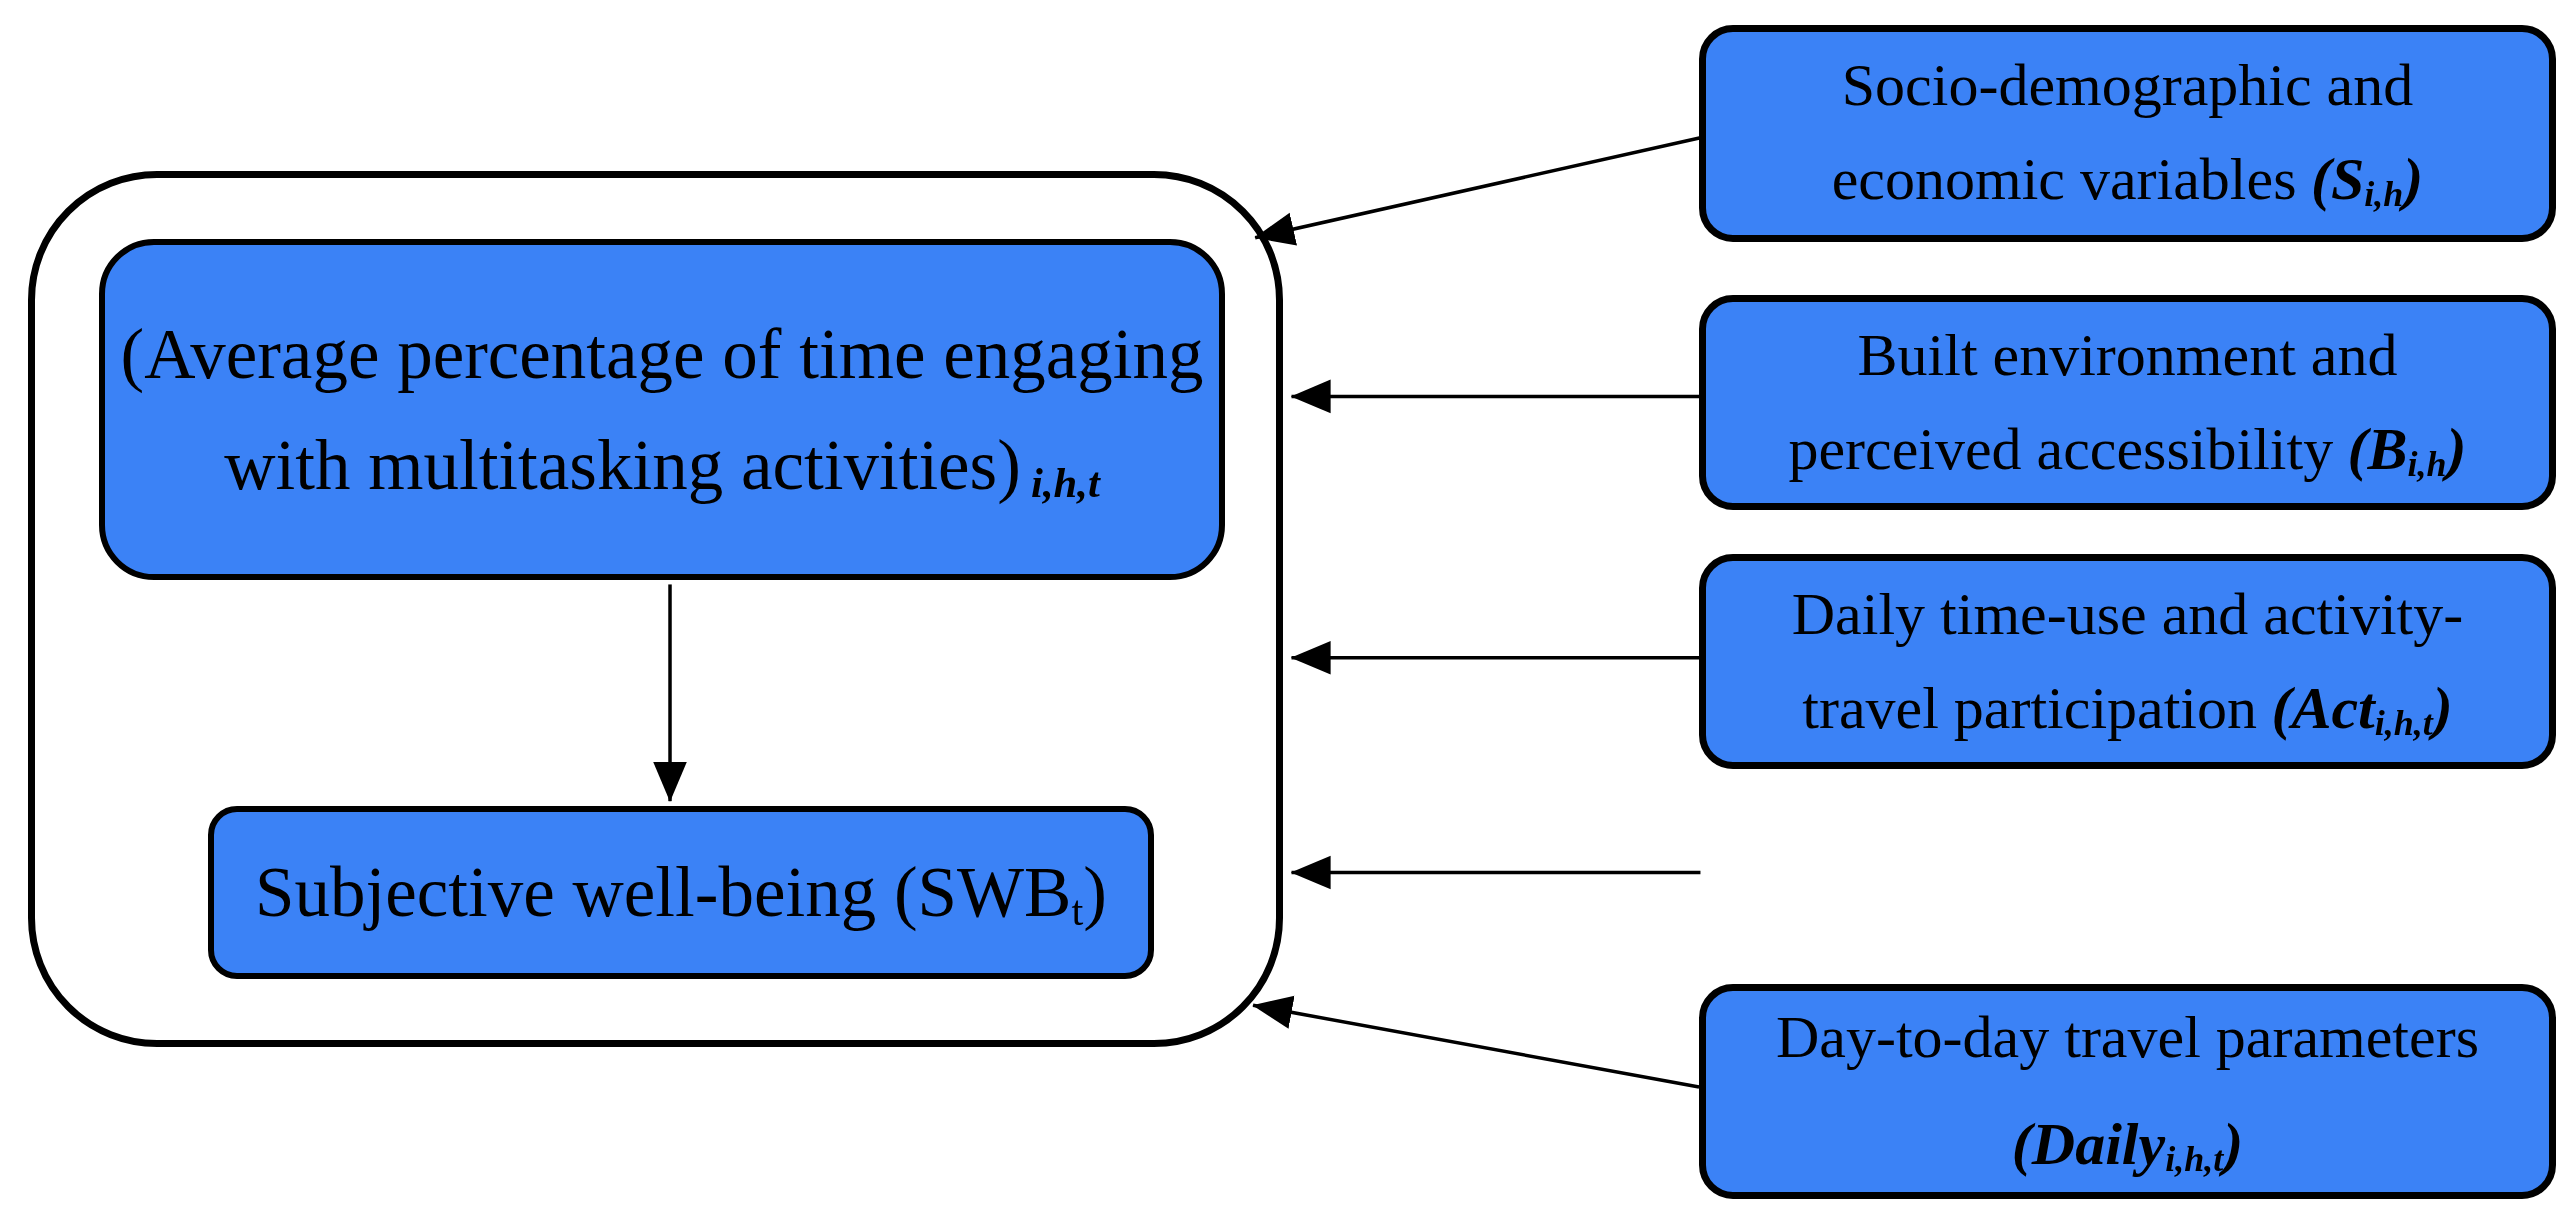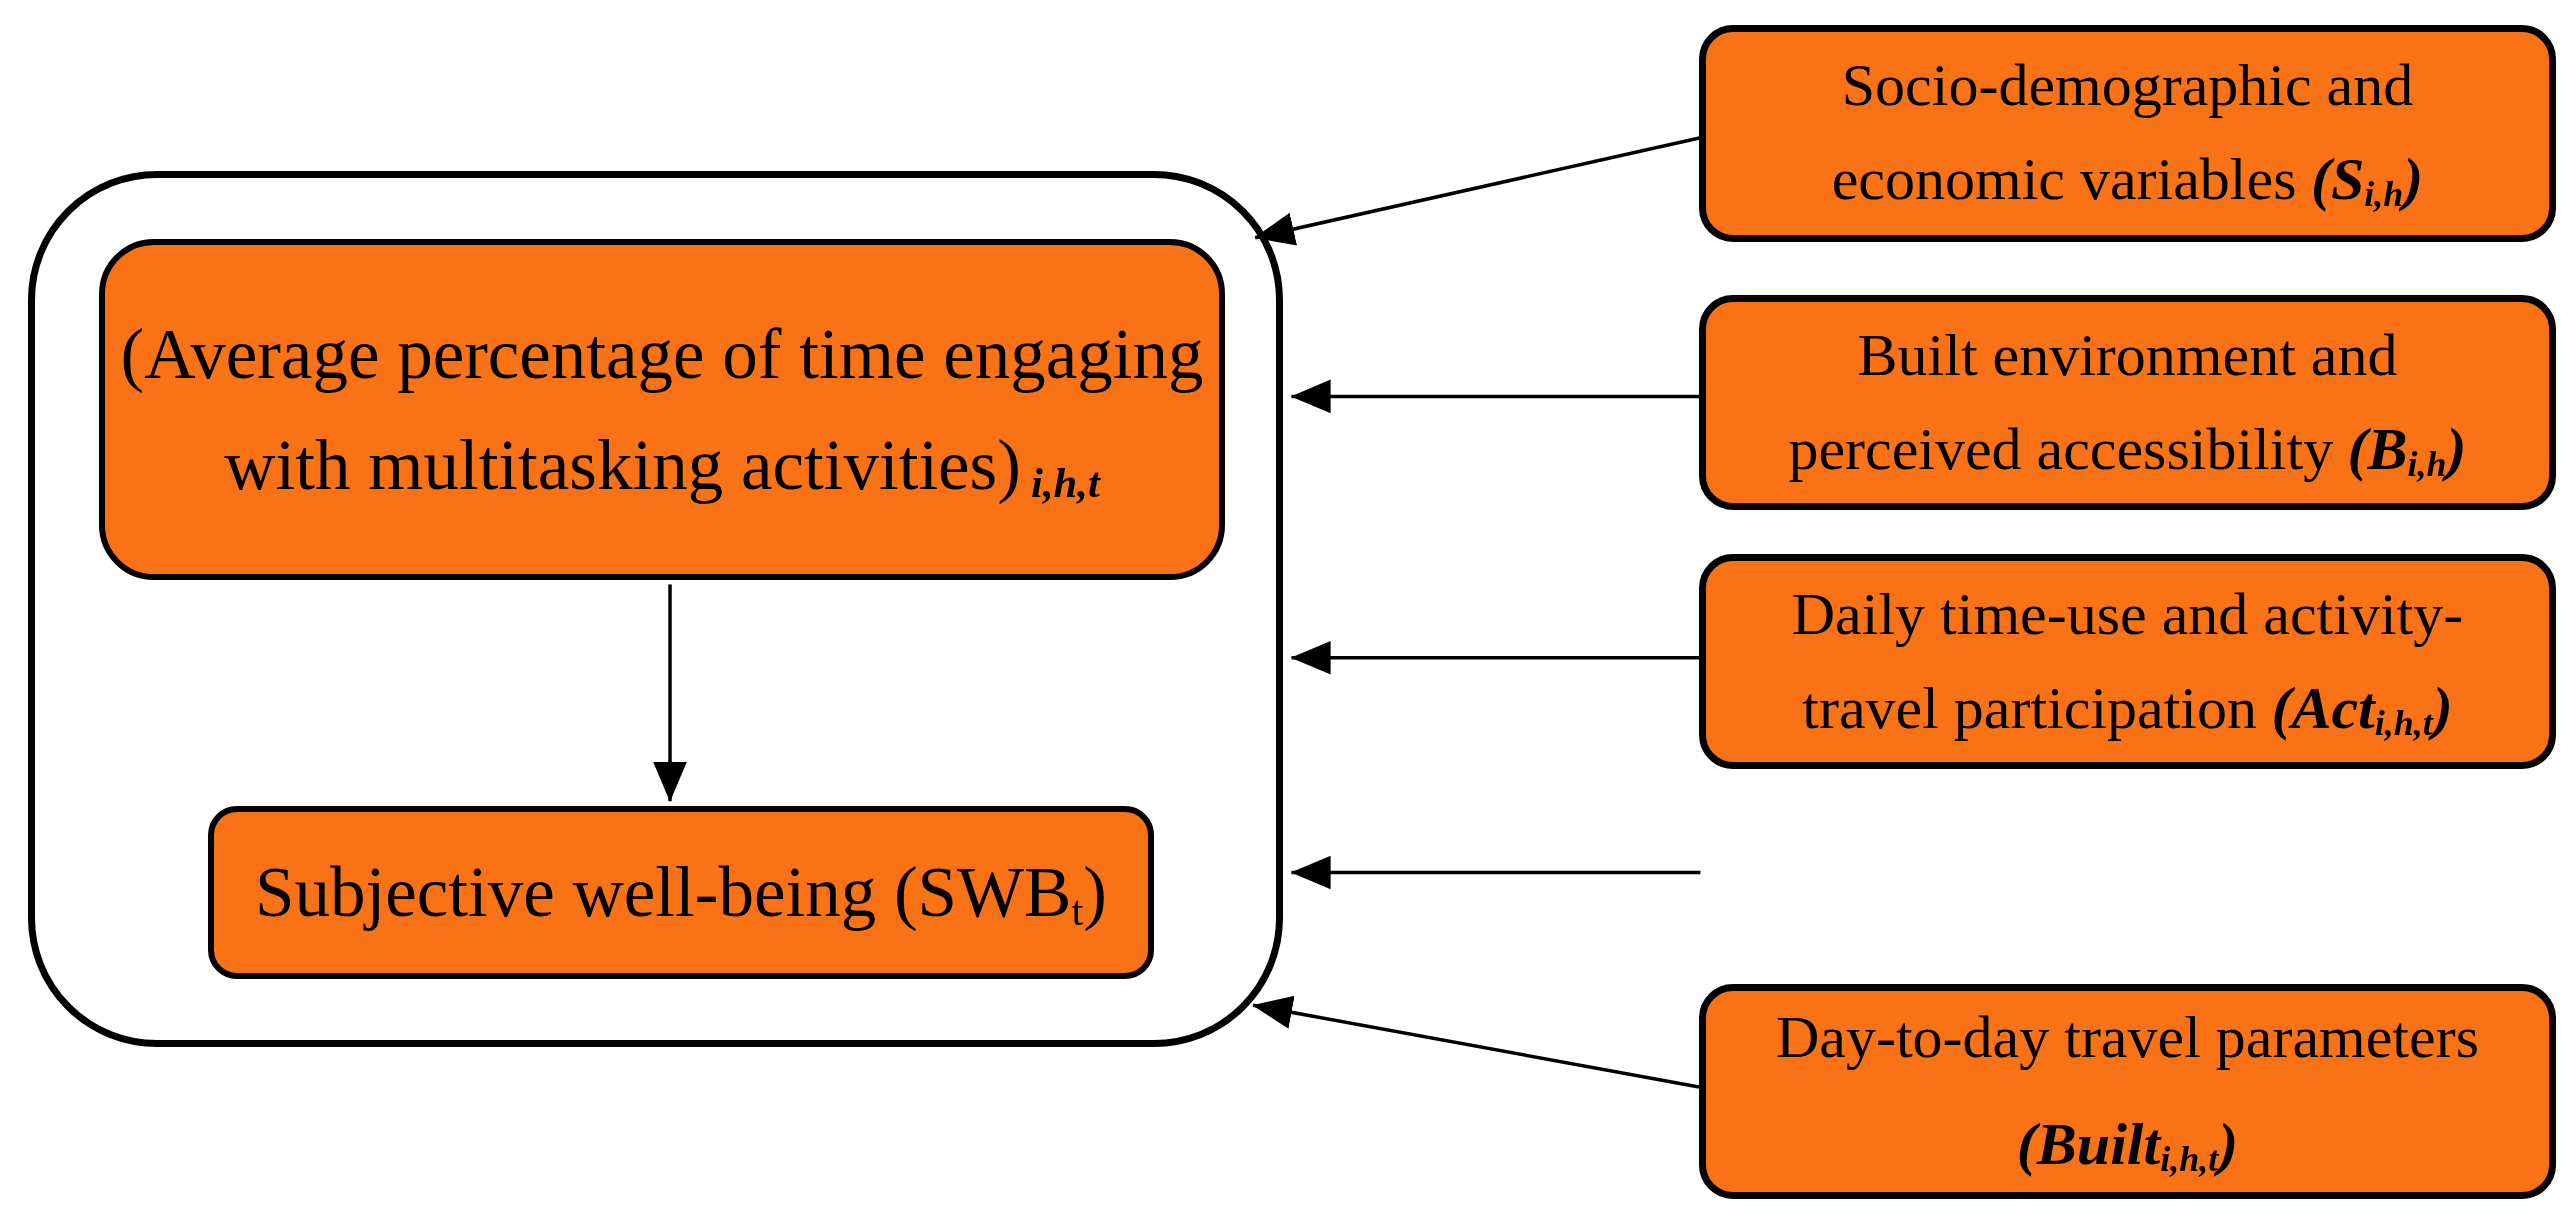--- a/index.html
+++ b/index.html
@@ -12,21 +12,21 @@
     position: relative;
     width: 2576px;
     height: 1222px;
     background: #ffffff;
     font-family: "Liberation Serif", "DejaVu Serif", serif;
     color: #000000;
   }
   .box {
     position: absolute;
     box-sizing: border-box;
-    background: #f97316;
+    background: #3b82f6;
     border: 7px solid #000000;
     display: flex;
     flex-direction: column;
     align-items: center;
     justify-content: center;
     text-align: center;
     white-space: nowrap;
   }
   .line { line-height: 1.56; }
 
@@ -126,21 +126,21 @@
       <span>travel participation</span><span class="var ml"><span>(Act</span><span class="sub">i,h,t</span><span>)</span></span>
     </div>
   </div>
 
 
   <div class="box rb rb5">
     <div class="line">
       <span>Day-to-day travel parameters</span>
     </div>
     <div class="line">
-      <span class="var"><span>(Built</span><span class="sub">i,h,t</span><span>)</span></span>
+      <span class="var"><span>(Daily</span><span class="sub">i,h,t</span><span>)</span></span>
     </div>
   </div>
 
   <svg class="arrows" viewBox="0 0 3684 1748" xmlns="http://www.w3.org/2000/svg">
     <defs>
       <marker id="ah" markerUnits="userSpaceOnUse" markerWidth="62" markerHeight="52" refX="56" refY="25" orient="auto">
         <path d="M0,1 L57,25 L0,49 Z" fill="#000000"></path>
       </marker>
     </defs>
     <line x1="958" y1="836" x2="958" y2="1146" stroke="#000000" stroke-width="5" marker-end="url(#ah)"></line>

